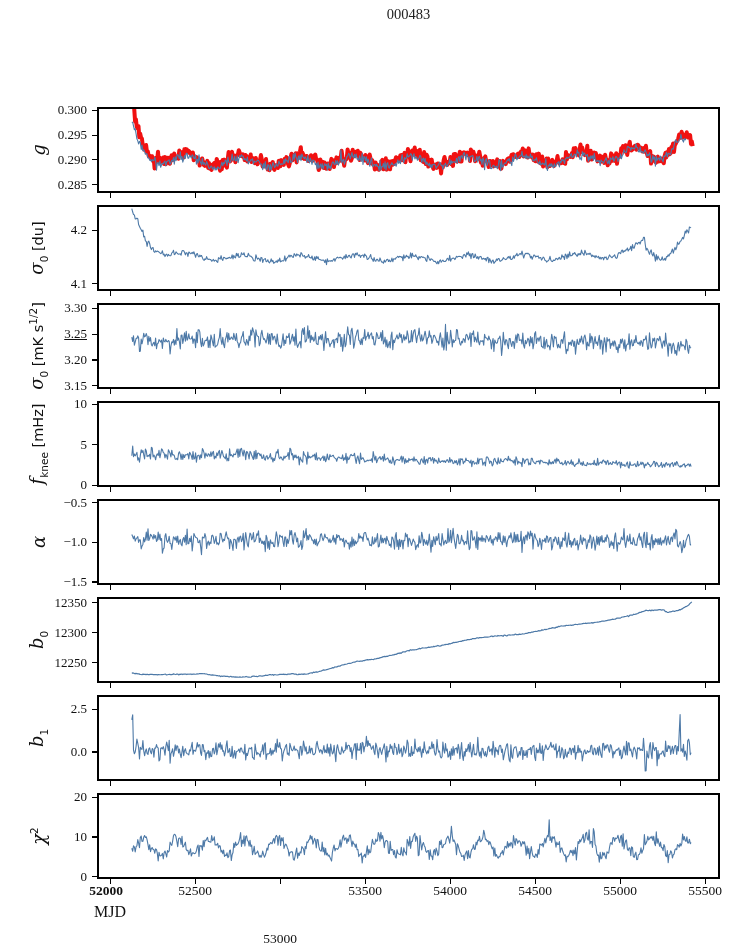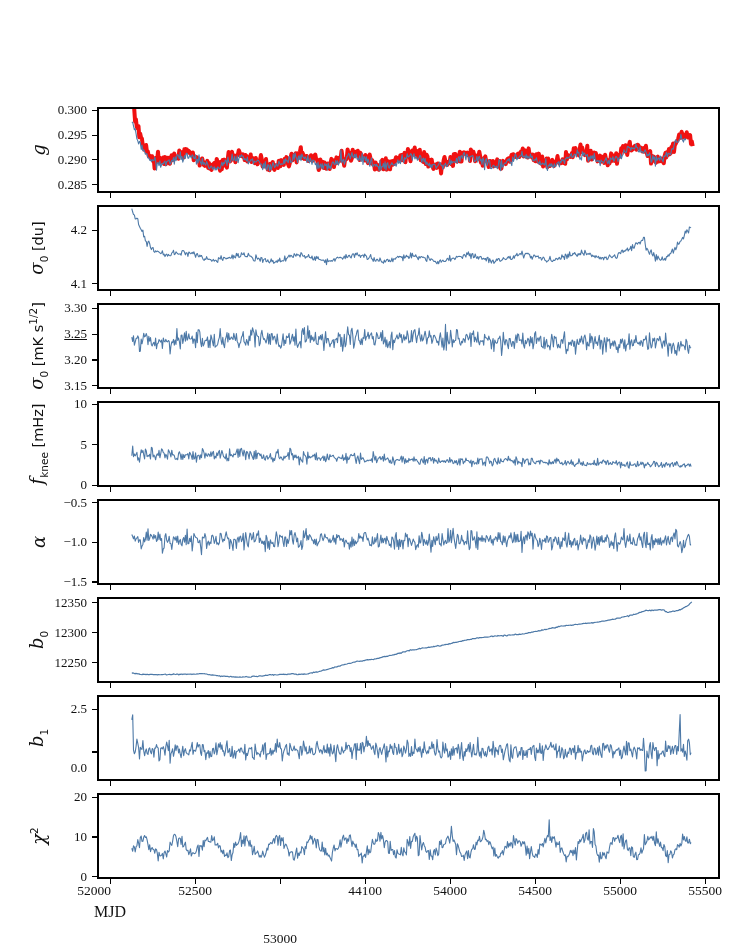--- a/index.html
+++ b/index.html
@@ -17,20 +17,21 @@
   .ylabel{position:absolute;white-space:nowrap;transform-origin:0 0;
           transform:rotate(-90deg) translate(-50%,-50%);}
   .ylabel .sym{font-family:"DejaVu Serif",serif;font-style:italic;font-size:18px;}
   .ylabel .unit{font-family:"DejaVu Sans",sans-serif;font-size:14.5px;font-style:normal;}
   .ylabel sub,.ylabel sup{font-family:"DejaVu Sans",sans-serif;font-size:10.5px;font-style:normal;}
 </style>
 </head>
 <body>
 
 <div id="figure">
+  <div class="fig-title">000483</div>
   <svg id="plot-svg" width="729" height="944" viewBox="0 0 729 944">
       <clipPath id="clip0">
         <rect x="98" y="108" width="621" height="84"></rect>
       </clipPath>
       <g clip-path="url(#clip0)">
         <path d="M129.1,69.69 L130.0,80.31 L130.8,83.35 L131.7,90.86 L132.5,102.39 L133.4,107.40 L134.2,108.50 L135.1,121.58 L135.9,119.35 L136.8,127.05 L137.6,128.31 L138.5,126.04 L139.3,137.31 L140.2,133.65 L141.0,137.47 L141.9,138.49 L142.7,145.07 L143.6,145.26 L144.4,149.79 L145.3,148.06 L146.1,145.01 L147.0,152.25 L147.8,151.46 L148.7,156.19 L149.5,155.98 L150.4,156.02 L151.2,158.82 L152.1,156.25 L152.9,161.03 L153.8,159.33 L154.6,168.46 L155.5,158.08 L156.3,159.69 L157.2,159.65 L158.0,151.73 L158.9,161.68 L159.7,157.83 L160.6,162.09 L161.4,161.25 L162.3,160.50 L163.1,157.46 L164.0,163.91 L164.8,156.90 L165.7,164.36 L166.5,157.68 L167.4,159.51 L168.2,157.83 L169.1,163.19 L169.9,163.68 L170.8,157.39 L171.6,155.37 L172.5,160.27 L173.3,155.42 L174.2,153.63 L175.0,156.43 L175.9,156.20 L176.7,158.13 L177.6,157.80 L178.4,158.70 L179.3,150.59 L180.1,153.26 L181.0,152.11 L181.8,152.26 L182.7,154.30 L183.5,157.65 L184.4,149.28 L185.2,149.06 L186.1,151.84 L186.9,149.45 L187.8,152.47 L188.6,150.79 L189.5,151.84 L190.3,153.74 L191.2,154.88 L192.0,152.68 L192.9,152.60 L193.7,160.33 L194.6,159.21 L195.4,157.14 L196.3,157.11 L197.1,157.52 L198.0,160.38 L198.8,159.77 L199.7,165.57 L200.5,159.46 L201.4,160.93 L202.2,158.48 L203.1,162.39 L203.9,165.07 L204.8,165.91 L205.6,162.54 L206.5,163.31 L207.3,160.82 L208.2,167.94 L209.0,162.95 L209.9,168.69 L210.7,164.79 L211.6,169.94 L212.4,165.90 L213.3,164.17 L214.1,163.14 L215.0,165.39 L215.8,166.86 L216.7,158.94 L217.5,161.54 L218.4,163.26 L219.2,165.82 L220.1,170.69 L220.9,161.66 L221.8,169.25 L222.6,160.03 L223.5,164.99 L224.3,159.61 L225.2,165.67 L226.0,163.92 L226.9,167.59 L227.7,159.77 L228.6,152.07 L229.4,158.42 L230.3,161.37 L231.1,153.87 L232.0,151.78 L232.8,159.45 L233.7,156.69 L234.5,155.68 L235.4,162.30 L236.2,156.56 L237.1,155.13 L237.9,154.54 L238.8,150.19 L239.6,152.30 L240.5,155.97 L241.3,154.71 L242.2,156.42 L243.0,154.41 L243.9,155.99 L244.7,160.00 L245.6,155.08 L246.4,155.88 L247.3,161.55 L248.1,158.12 L249.0,159.07 L249.8,157.54 L250.7,154.44 L251.5,162.02 L252.4,157.93 L253.2,159.43 L254.1,158.65 L254.9,163.13 L255.8,157.92 L256.6,162.48 L257.5,164.27 L258.3,163.01 L259.2,160.25 L260.0,160.16 L260.9,155.07 L261.7,158.89 L262.6,166.62 L263.4,161.73 L264.3,163.26 L265.1,162.79 L266.0,158.94 L266.8,165.91 L267.7,169.40 L268.5,164.82 L269.4,170.22 L270.2,163.70 L271.1,166.63 L271.9,164.42 L272.8,162.01 L273.6,168.50 L274.5,169.77 L275.3,165.20 L276.2,166.14 L277.0,167.52 L277.9,167.89 L278.7,160.96 L279.6,160.72 L280.4,166.16 L281.3,160.14 L282.1,161.54 L283.0,162.47 L283.8,164.95 L284.7,158.74 L285.5,159.93 L286.4,157.04 L287.2,160.45 L288.1,164.24 L288.9,166.36 L289.8,163.22 L290.6,157.42 L291.5,153.73 L292.3,160.38 L293.2,155.29 L294.0,155.85 L294.9,157.53 L295.7,153.18 L296.6,162.42 L297.4,153.38 L298.3,157.84 L299.1,153.85 L300.0,151.48 L300.8,147.19 L301.7,158.02 L302.5,152.85 L303.4,154.86 L304.2,158.89 L305.1,156.22 L305.9,159.03 L306.8,155.93 L307.6,157.83 L308.5,161.06 L309.3,158.47 L310.2,159.54 L311.0,155.16 L311.9,160.09 L312.7,160.78 L313.6,157.14 L314.4,155.78 L315.3,154.56 L316.1,158.85 L317.0,159.46 L317.8,162.81 L318.7,170.01 L319.5,168.42 L320.4,159.57 L321.2,162.29 L322.1,164.71 L322.9,162.02 L323.8,167.90 L324.6,162.49 L325.5,167.24 L326.3,168.74 L327.2,165.60 L328.0,163.56 L328.9,164.35 L329.7,168.94 L330.6,162.91 L331.4,158.88 L332.3,164.17 L333.1,162.70 L334.0,167.06 L334.8,160.00 L335.7,163.58 L336.5,157.38 L337.4,162.78 L338.2,161.10 L339.1,157.90 L339.9,160.79 L340.8,157.02 L341.6,150.77 L342.5,157.31 L343.3,159.68 L344.2,165.73 L345.0,159.40 L345.9,159.31 L346.7,158.95 L347.6,149.39 L348.4,153.13 L349.3,152.62 L350.1,154.66 L351.0,160.67 L351.8,158.61 L352.7,149.71 L353.5,156.46 L354.4,156.08 L355.2,154.01 L356.1,151.90 L356.9,154.30 L357.8,150.81 L358.6,153.45 L359.5,160.05 L360.3,152.82 L361.2,154.64 L362.0,157.48 L362.9,158.50 L363.7,157.56 L364.6,160.52 L365.4,154.94 L366.3,159.24 L367.1,160.32 L368.0,163.12 L368.8,156.67 L369.7,154.66 L370.5,158.37 L371.4,163.31 L372.2,160.16 L373.1,164.56 L373.9,162.35 L374.8,169.47 L375.6,162.55 L376.5,168.84 L377.3,164.68 L378.2,166.25 L379.0,169.77 L379.9,167.70 L380.7,165.41 L381.6,161.03 L382.4,159.86 L383.3,169.35 L384.1,164.42 L385.0,166.32 L385.8,158.36 L386.7,169.62 L387.5,163.76 L388.4,161.27 L389.2,165.76 L390.1,169.21 L390.9,161.35 L391.8,161.19 L392.6,164.77 L393.5,160.69 L394.3,164.04 L395.2,160.79 L396.0,157.18 L396.9,158.33 L397.7,158.63 L398.6,157.89 L399.4,159.74 L400.3,155.32 L401.1,155.04 L402.0,160.18 L402.8,154.83 L403.7,156.55 L404.5,152.87 L405.4,162.23 L406.2,154.81 L407.1,156.27 L407.9,149.02 L408.8,153.46 L409.6,155.60 L410.5,161.28 L411.3,155.21 L412.2,150.42 L413.0,154.69 L413.9,152.88 L414.7,147.52 L415.6,154.40 L416.4,150.69 L417.3,156.17 L418.1,157.57 L419.0,157.71 L419.8,149.64 L420.7,160.19 L421.5,156.15 L422.4,161.00 L423.2,161.90 L424.1,152.08 L424.9,158.85 L425.8,164.07 L426.6,154.79 L427.5,156.49 L428.3,166.52 L429.2,164.04 L430.0,160.05 L430.9,164.29 L431.7,159.64 L432.6,166.36 L433.4,168.95 L434.3,165.38 L435.1,164.59 L436.0,164.76 L436.8,167.84 L437.7,163.42 L438.5,163.77 L439.4,166.17 L440.2,164.37 L441.1,173.43 L441.9,165.12 L442.8,167.45 L443.6,160.58 L444.5,157.01 L445.3,160.67 L446.2,161.43 L447.0,165.08 L447.9,162.28 L448.7,162.37 L449.6,163.00 L450.4,156.92 L451.3,164.23 L452.1,162.39 L453.0,165.91 L453.8,154.14 L454.7,153.99 L455.5,154.04 L456.4,157.65 L457.2,161.61 L458.1,156.14 L458.9,160.63 L459.8,151.80 L460.6,161.60 L461.5,161.57 L462.3,152.88 L463.2,153.36 L464.0,152.27 L464.9,152.59 L465.7,154.19 L466.6,153.73 L467.4,152.62 L468.3,155.45 L469.1,152.74 L470.0,160.99 L470.8,149.62 L471.7,153.12 L472.5,154.35 L473.4,151.72 L474.2,154.95 L475.1,161.25 L475.9,155.47 L476.8,156.34 L477.6,158.98 L478.5,156.74 L479.3,151.65 L480.2,156.49 L481.0,162.70 L481.9,159.71 L482.7,165.78 L483.6,158.83 L484.4,157.84 L485.3,156.48 L486.1,160.73 L487.0,161.85 L487.8,162.99 L488.7,166.98 L489.5,161.12 L490.4,161.12 L491.2,165.30 L492.1,165.74 L492.9,160.95 L493.8,166.39 L494.6,162.12 L495.5,164.61 L496.3,162.96 L497.2,159.37 L498.0,166.57 L498.9,165.08 L499.7,161.05 L500.6,168.75 L501.4,168.49 L502.3,162.69 L503.1,160.95 L504.0,163.55 L504.8,162.44 L505.7,164.11 L506.5,161.29 L507.4,159.04 L508.2,158.62 L509.1,158.06 L509.9,161.76 L510.8,157.81 L511.6,154.86 L512.5,156.54 L513.3,154.20 L514.2,156.92 L515.0,155.57 L515.9,156.87 L516.7,156.50 L517.6,153.95 L518.4,153.50 L519.3,157.00 L520.1,153.90 L521.0,151.46 L521.8,154.16 L522.7,148.44 L523.5,156.46 L524.4,150.32 L525.2,150.50 L526.1,151.58 L526.9,153.06 L527.8,157.53 L528.6,148.37 L529.5,154.21 L530.3,154.40 L531.2,156.16 L532.0,157.55 L532.9,154.60 L533.7,160.34 L534.6,156.28 L535.4,161.21 L536.3,154.17 L537.1,154.49 L538.0,161.68 L538.8,153.63 L539.7,160.47 L540.5,163.23 L541.4,163.75 L542.2,156.61 L543.1,166.49 L543.9,160.39 L544.8,161.92 L545.6,163.76 L546.5,158.54 L547.3,167.21 L548.2,158.55 L549.0,162.79 L549.9,166.03 L550.7,163.80 L551.6,164.37 L552.4,159.86 L553.3,163.88 L554.1,166.00 L555.0,162.61 L555.8,162.13 L556.7,160.52 L557.5,155.99 L558.4,161.76 L559.2,163.44 L560.1,161.47 L560.9,163.10 L561.8,161.22 L562.6,159.39 L563.5,163.04 L564.3,160.74 L565.2,163.77 L566.0,151.93 L566.9,159.33 L567.7,155.03 L568.6,156.88 L569.4,156.05 L570.3,156.83 L571.1,155.14 L572.0,153.09 L572.8,157.17 L573.7,148.38 L574.5,148.63 L575.4,148.06 L576.2,151.71 L577.1,153.09 L577.9,152.64 L578.8,155.42 L579.6,149.33 L580.5,144.55 L581.3,151.97 L582.2,147.55 L583.0,150.91 L583.9,154.34 L584.7,155.03 L585.6,152.86 L586.4,153.76 L587.3,145.69 L588.1,160.64 L589.0,154.64 L589.8,155.60 L590.7,150.79 L591.5,159.54 L592.4,155.07 L593.2,157.69 L594.1,152.45 L594.9,157.19 L595.8,152.93 L596.6,155.93 L597.5,161.37 L598.3,157.19 L599.2,158.55 L600.0,155.65 L600.9,161.79 L601.7,159.15 L602.6,156.76 L603.4,159.49 L604.3,162.88 L605.1,154.77 L606.0,158.90 L606.8,161.24 L607.7,165.31 L608.5,160.31 L609.4,163.51 L610.2,161.27 L611.1,153.38 L611.9,156.34 L612.8,160.74 L613.6,155.61 L614.5,157.92 L615.3,161.04 L616.2,153.22 L617.0,163.84 L617.9,156.21 L618.7,155.10 L619.6,156.67 L620.4,154.65 L621.3,148.14 L622.1,148.71 L623.0,146.18 L623.8,149.01 L624.7,151.51 L625.5,145.15 L626.4,147.03 L627.2,154.89 L628.1,149.34 L628.9,145.13 L629.8,141.88 L630.6,149.70 L631.5,150.50 L632.3,149.49 L633.2,149.19 L634.0,146.78 L634.9,145.79 L635.7,147.44 L636.6,149.73 L637.4,144.73 L638.3,145.06 L639.1,147.93 L640.0,148.50 L640.8,147.71 L641.7,148.52 L642.5,151.46 L643.4,148.06 L644.2,148.29 L645.1,151.69 L645.9,145.83 L646.8,152.99 L647.6,155.99 L648.5,153.04 L649.3,152.53 L650.2,151.20 L651.0,163.56 L651.9,158.69 L652.7,156.25 L653.6,156.62 L654.4,157.26 L655.3,161.95 L656.1,162.56 L657.0,157.56 L657.8,156.73 L658.7,161.51 L659.5,159.24 L660.4,159.45 L661.2,161.13 L662.1,158.54 L662.9,160.87 L663.8,163.20 L664.6,156.03 L665.5,152.83 L666.3,157.43 L667.2,152.01 L668.0,155.05 L668.9,149.12 L669.7,154.29 L670.6,153.22 L671.4,146.92 L672.3,147.02 L673.1,143.56 L674.0,152.01 L674.8,145.05 L675.7,143.75 L676.5,141.89 L677.4,140.67 L678.2,138.71 L679.1,134.56 L679.9,134.43 L680.8,137.78 L681.6,131.72 L682.5,136.73 L683.3,137.40 L684.2,134.82 L685.0,137.33 L685.9,136.43 L686.7,132.28 L687.6,135.87 L688.4,137.53 L689.3,136.94 L690.1,134.99 L691.0,144.07 L691.8,141.32 L692.7,146.03" fill="none" stroke="#f01111" stroke-width="4" stroke-linejoin="round"></path>
         <path d="M131.8,122.02 L132.7,122.39 L133.5,125.86 L134.4,129.76 L135.2,128.67 L136.1,133.84 L136.9,138.87 L137.8,140.90 L138.6,143.98 L139.5,141.31 L140.3,142.64 L141.2,149.53 L142.0,145.06 L142.9,150.79 L143.7,149.77 L144.6,151.53 L145.4,154.27 L146.3,153.61 L147.1,154.05 L148.0,158.01 L148.8,157.87 L149.7,160.29 L150.5,159.64 L151.4,161.44 L152.2,159.55 L153.1,160.39 L153.9,160.69 L154.8,157.16 L155.6,160.24 L156.5,170.11 L157.3,163.22 L158.2,162.56 L159.0,165.61 L159.9,160.84 L160.7,167.31 L161.6,164.51 L162.4,163.40 L163.3,163.75 L164.1,162.06 L165.0,160.98 L165.8,165.81 L166.7,161.57 L167.5,161.24 L168.4,160.50 L169.2,159.81 L170.1,164.22 L170.9,162.74 L171.8,160.27 L172.6,161.26 L173.5,157.55 L174.3,164.15 L175.2,156.84 L176.0,160.63 L176.9,155.85 L177.7,154.54 L178.6,156.30 L179.4,158.79 L180.3,151.92 L181.1,159.72 L182.0,156.52 L182.8,162.17 L183.7,159.16 L184.5,155.63 L185.4,158.32 L186.2,153.20 L187.1,153.23 L187.9,158.13 L188.8,158.08 L189.6,155.23 L190.5,156.25 L191.3,157.97 L192.2,154.87 L193.0,155.87 L193.9,158.38 L194.7,158.47 L195.6,154.74 L196.4,164.20 L197.3,159.22 L198.1,163.06 L199.0,154.80 L199.8,160.36 L200.7,162.82 L201.5,164.56 L202.4,158.24 L203.2,164.62 L204.1,162.52 L204.9,164.03 L205.8,165.05 L206.6,161.65 L207.5,163.68 L208.3,166.45 L209.2,168.83 L210.0,168.15 L210.9,166.12 L211.7,166.29 L212.6,169.27 L213.4,168.13 L214.3,166.90 L215.1,170.08 L216.0,167.92 L216.8,169.90 L217.7,166.88 L218.5,167.41 L219.4,168.77 L220.2,168.67 L221.1,165.07 L221.9,162.03 L222.8,165.72 L223.6,162.63 L224.5,163.67 L225.3,160.04 L226.2,160.55 L227.0,165.36 L227.9,156.99 L228.7,162.04 L229.6,162.46 L230.4,162.18 L231.3,159.55 L232.1,154.02 L233.0,160.44 L233.8,160.08 L234.7,156.33 L235.5,160.90 L236.4,160.74 L237.2,155.90 L238.1,162.72 L238.9,158.56 L239.8,155.44 L240.6,157.54 L241.5,154.71 L242.3,156.21 L243.2,156.05 L244.0,159.81 L244.9,158.62 L245.7,159.33 L246.6,160.94 L247.4,157.16 L248.3,163.85 L249.1,161.97 L250.0,161.46 L250.8,159.67 L251.7,160.11 L252.5,158.84 L253.4,164.04 L254.2,161.09 L255.1,161.97 L255.9,162.04 L256.8,161.11 L257.6,159.98 L258.5,160.51 L259.3,161.77 L260.2,163.63 L261.0,163.98 L261.9,164.98 L262.7,169.74 L263.6,163.57 L264.4,168.11 L265.3,161.50 L266.1,168.18 L267.0,170.05 L267.8,164.68 L268.7,165.23 L269.5,170.85 L270.4,164.66 L271.2,169.95 L272.1,166.38 L272.9,162.49 L273.8,164.61 L274.6,167.52 L275.5,166.32 L276.3,163.67 L277.2,166.18 L278.0,165.75 L278.9,161.00 L279.7,163.46 L280.6,164.67 L281.4,163.87 L282.3,164.21 L283.1,164.03 L284.0,159.47 L284.8,163.52 L285.7,158.63 L286.5,160.98 L287.4,160.72 L288.2,162.76 L289.1,156.41 L289.9,157.42 L290.8,162.49 L291.6,162.13 L292.5,160.24 L293.3,153.96 L294.2,159.42 L295.0,152.87 L295.9,156.70 L296.7,158.45 L297.6,162.73 L298.4,155.97 L299.3,159.62 L300.1,154.99 L301.0,160.60 L301.8,154.06 L302.7,156.51 L303.5,157.39 L304.4,158.67 L305.2,156.78 L306.1,158.56 L306.9,162.38 L307.8,155.51 L308.6,161.24 L309.5,162.92 L310.3,158.07 L311.2,160.63 L312.0,164.46 L312.9,159.96 L313.7,160.58 L314.6,161.72 L315.4,164.79 L316.3,163.25 L317.1,169.02 L318.0,162.14 L318.8,168.31 L319.7,166.29 L320.5,164.05 L321.4,168.12 L322.2,163.49 L323.1,169.10 L323.9,165.62 L324.8,163.68 L325.6,165.50 L326.5,164.29 L327.3,170.11 L328.2,162.93 L329.0,168.34 L329.9,165.83 L330.7,168.93 L331.6,165.06 L332.4,162.06 L333.3,162.07 L334.1,164.14 L335.0,164.87 L335.8,160.42 L336.7,164.24 L337.5,160.84 L338.4,165.14 L339.2,162.55 L340.1,160.89 L340.9,149.88 L341.8,162.60 L342.6,160.76 L343.5,159.21 L344.3,164.23 L345.2,161.45 L346.0,159.48 L346.9,156.50 L347.7,155.83 L348.6,153.33 L349.4,154.26 L350.3,158.75 L351.1,155.75 L352.0,152.51 L352.8,156.57 L353.7,157.79 L354.5,154.36 L355.4,157.91 L356.2,153.97 L357.1,159.17 L357.9,158.74 L358.8,160.62 L359.6,155.91 L360.5,159.31 L361.3,161.44 L362.2,152.98 L363.0,164.48 L363.9,156.34 L364.7,157.19 L365.6,160.70 L366.4,156.70 L367.3,163.09 L368.1,159.15 L369.0,162.57 L369.8,166.29 L370.7,160.81 L371.5,157.78 L372.4,165.48 L373.2,166.58 L374.1,164.42 L374.9,164.19 L375.8,166.20 L376.6,164.24 L377.5,166.43 L378.3,166.56 L379.2,170.91 L380.0,160.20 L380.9,170.07 L381.7,166.66 L382.6,166.77 L383.4,163.42 L384.3,168.35 L385.1,161.69 L386.0,170.20 L386.8,163.81 L387.7,162.72 L388.5,167.27 L389.4,168.20 L390.2,164.90 L391.1,164.47 L391.9,162.65 L392.8,164.73 L393.6,164.94 L394.5,165.35 L395.3,163.61 L396.2,166.22 L397.0,163.21 L397.9,159.80 L398.7,163.39 L399.6,160.98 L400.4,163.62 L401.3,159.27 L402.1,154.66 L403.0,160.22 L403.8,162.61 L404.7,157.52 L405.5,159.06 L406.4,158.09 L407.2,153.75 L408.1,157.19 L408.9,156.13 L409.8,155.71 L410.6,153.67 L411.5,154.35 L412.3,160.22 L413.2,155.75 L414.0,153.76 L414.9,158.93 L415.7,157.17 L416.6,157.13 L417.4,160.26 L418.3,159.05 L419.1,157.76 L420.0,155.21 L420.8,156.43 L421.7,162.32 L422.5,159.40 L423.4,158.01 L424.2,162.04 L425.1,158.30 L425.9,164.74 L426.8,161.96 L427.6,164.02 L428.5,165.41 L429.3,163.11 L430.2,167.41 L431.0,164.65 L431.9,167.73 L432.7,164.43 L433.6,164.58 L434.4,164.09 L435.3,165.12 L436.1,168.37 L437.0,166.66 L437.8,165.85 L438.7,164.19 L439.5,162.12 L440.4,163.11 L441.2,165.67 L442.1,165.15 L442.9,169.47 L443.8,165.07 L444.6,165.04 L445.5,163.18 L446.3,166.74 L447.2,166.26 L448.0,164.17 L448.9,163.47 L449.7,158.93 L450.6,164.77 L451.4,160.81 L452.3,163.04 L453.1,161.81 L454.0,161.69 L454.8,162.45 L455.7,162.36 L456.5,158.35 L457.4,163.30 L458.2,157.49 L459.1,156.51 L459.9,161.60 L460.8,156.03 L461.6,155.79 L462.5,158.52 L463.3,154.10 L464.2,152.49 L465.0,155.63 L465.9,159.92 L466.7,154.09 L467.6,155.71 L468.4,157.41 L469.3,161.76 L470.1,156.23 L471.0,156.34 L471.8,156.13 L472.7,155.58 L473.5,157.27 L474.4,161.81 L475.2,160.89 L476.1,160.26 L476.9,156.37 L477.8,162.28 L478.6,157.26 L479.5,156.36 L480.3,160.66 L481.2,159.36 L482.0,164.43 L482.9,157.73 L483.7,160.49 L484.6,169.72 L485.4,160.38 L486.3,158.46 L487.1,165.54 L488.0,162.92 L488.8,159.78 L489.7,161.50 L490.5,168.53 L491.4,168.58 L492.2,167.91 L493.1,165.43 L493.9,165.32 L494.8,167.49 L495.6,167.13 L496.5,165.97 L497.3,168.71 L498.2,165.97 L499.0,159.44 L499.9,161.39 L500.7,170.79 L501.6,160.24 L502.4,167.25 L503.3,165.93 L504.1,163.87 L505.0,162.88 L505.8,163.38 L506.7,161.61 L507.5,159.72 L508.4,160.33 L509.2,158.45 L510.1,162.22 L510.9,162.53 L511.8,165.58 L512.6,156.96 L513.5,161.38 L514.3,158.46 L515.2,153.98 L516.0,155.10 L516.9,159.82 L517.7,158.04 L518.6,158.22 L519.4,156.29 L520.3,155.83 L521.1,155.84 L522.0,151.20 L522.8,157.28 L523.7,156.31 L524.5,156.05 L525.4,158.34 L526.2,154.43 L527.1,158.60 L527.9,156.03 L528.8,158.25 L529.6,157.91 L530.5,154.11 L531.3,157.50 L532.2,156.13 L533.0,160.60 L533.9,161.00 L534.7,159.66 L535.6,159.97 L536.4,157.66 L537.3,161.79 L538.1,162.62 L539.0,164.27 L539.8,160.96 L540.7,164.82 L541.5,164.40 L542.4,162.96 L543.2,164.15 L544.1,163.89 L544.9,165.29 L545.8,158.46 L546.6,167.71 L547.5,170.49 L548.3,164.97 L549.2,166.23 L550.0,163.62 L550.9,166.65 L551.7,163.73 L552.6,166.37 L553.4,167.95 L554.3,163.75 L555.1,166.47 L556.0,166.21 L556.8,163.43 L557.7,162.73 L558.5,161.72 L559.4,167.00 L560.2,161.33 L561.1,162.42 L561.9,159.08 L562.8,160.58 L563.6,160.06 L564.5,163.54 L565.3,158.92 L566.2,158.30 L567.0,157.18 L567.9,158.30 L568.7,157.42 L569.6,157.21 L570.4,155.11 L571.3,153.63 L572.1,157.53 L573.0,157.09 L573.8,155.24 L574.7,154.07 L575.5,154.65 L576.4,157.03 L577.2,149.69 L578.1,152.98 L578.9,152.27 L579.8,159.15 L580.6,157.78 L581.5,160.06 L582.3,151.57 L583.2,155.42 L584.0,152.71 L584.9,153.90 L585.7,156.37 L586.6,155.22 L587.4,154.46 L588.3,161.48 L589.1,156.78 L590.0,160.14 L590.8,155.74 L591.7,158.24 L592.5,155.77 L593.4,160.49 L594.2,153.29 L595.1,158.52 L595.9,161.21 L596.8,161.40 L597.6,160.29 L598.5,161.57 L599.3,160.64 L600.2,165.73 L601.0,159.92 L601.9,161.49 L602.7,161.67 L603.6,163.27 L604.4,160.89 L605.3,159.63 L606.1,157.67 L607.0,161.39 L607.8,163.70 L608.7,160.62 L609.5,164.21 L610.4,157.73 L611.2,159.05 L612.1,159.32 L612.9,156.70 L613.8,161.28 L614.6,159.96 L615.5,156.83 L616.3,156.58 L617.2,157.89 L618.0,161.72 L618.9,157.75 L619.7,158.46 L620.6,153.98 L621.4,158.79 L622.3,155.56 L623.1,154.37 L624.0,149.72 L624.8,151.62 L625.7,152.49 L626.5,151.96 L627.4,146.53 L628.2,146.45 L629.1,147.72 L629.9,147.42 L630.8,150.45 L631.6,147.61 L632.5,148.44 L633.3,147.96 L634.2,149.15 L635.0,147.88 L635.9,143.82 L636.7,147.46 L637.6,147.54 L638.4,151.74 L639.3,152.05 L640.1,146.81 L641.0,152.37 L641.8,151.46 L642.7,152.03 L643.5,153.26 L644.4,151.39 L645.2,149.80 L646.1,152.11 L646.9,156.31 L647.8,154.41 L648.6,155.61 L649.5,152.79 L650.3,155.68 L651.2,162.34 L652.0,160.92 L652.9,155.32 L653.7,159.27 L654.6,157.05 L655.4,166.08 L656.3,156.05 L657.1,160.34 L658.0,158.76 L658.8,157.91 L659.7,160.38 L660.5,156.13 L661.4,158.48 L662.2,160.02 L663.1,161.82 L663.9,156.07 L664.8,156.47 L665.6,154.89 L666.5,152.30 L667.3,157.02 L668.2,153.40 L669.0,153.27 L669.9,154.36 L670.7,154.76 L671.6,149.08 L672.4,148.67 L673.3,149.21 L674.1,145.22 L675.0,141.34 L675.8,139.73 L676.7,142.40 L677.5,141.93 L678.4,142.03 L679.2,139.63 L680.1,139.16 L680.9,134.27 L681.8,138.73 L682.6,140.31 L683.5,142.11 L684.3,138.64 L685.2,139.85 L686.0,138.77" fill="none" stroke="#4d79a7" stroke-width="1.1" stroke-linejoin="round"></path>
       </g>
       <rect x="98" y="108" width="621" height="84" fill="none" stroke="#000000" stroke-width="1.2" shape-rendering="crispEdges"></rect>
       <line x1="110.1" y1="192" x2="110.1" y2="197.5" stroke="#000000" stroke-width="1.1" shape-rendering="crispEdges"></line>
@@ -190,30 +191,30 @@
       <div class="ytick" style="top: 396.423px;">10</div>
       <div class="ylabel" style="left: 38px; top: 444px;"><span class="sym">f</span><sub>knee</sub><span class="unit"> [mHz]</span></div>
       <div class="ytick" style="top: 574.019px;">−1.5</div>
       <div class="ytick" style="top: 534.396px;">−1.0</div>
       <div class="ytick" style="top: 494.774px;">−0.5</div>
       <div class="ylabel" style="left: 38px; top: 542px;"><span class="sym">α</span></div>
       <div class="ytick" style="top: 654.8px;">12250</div>
       <div class="ytick" style="top: 624.8px;">12300</div>
       <div class="ytick" style="top: 594.8px;">12350</div>
       <div class="ylabel" style="left: 38px; top: 640px;"><span class="sym">b</span><sub>0</sub></div>
-      <div class="ytick" style="top: 744px; margin-top: 16px;">0.0</div>
+      <div class="ytick" style="top: 744px;">0.0</div>
       <div class="ytick" style="top: 701.055px;">2.5</div>
       <div class="ylabel" style="left: 38px; top: 738px;"><span class="sym">b</span><sub>1</sub></div>
       <div class="ytick" style="top: 868.806px;">0</div>
       <div class="ytick" style="top: 828.995px;">10</div>
       <div class="ytick" style="top: 789.185px;">20</div>
       <div class="ylabel" style="left: 38px; top: 836px;"><span class="sym">χ</span><sup>2</sup></div>
-      <div class="xtick" style="left: 62px;">52000</div>
+      <div class="xtick" style="left: 74px; font-weight: bold;">52000</div>
       <div class="xtick" style="left: 163.068px;">52500</div>
       <div class="xtick" style="left: 248.067px; margin-top: 48px;">53000</div>
-      <div class="xtick" style="left: 333.066px;">44100</div>
+      <div class="xtick" style="left: 333.066px;">53500</div>
       <div class="xtick" style="left: 418.064px;">54000</div>
       <div class="xtick" style="left: 503.063px;">54500</div>
       <div class="xtick" style="left: 588.062px;">55000</div>
       <div class="xtick" style="left: 673.06px;">55500</div>
     </div>
   <div class="xaxis-label">MJD</div>
 </div>
 
 </body></html>

